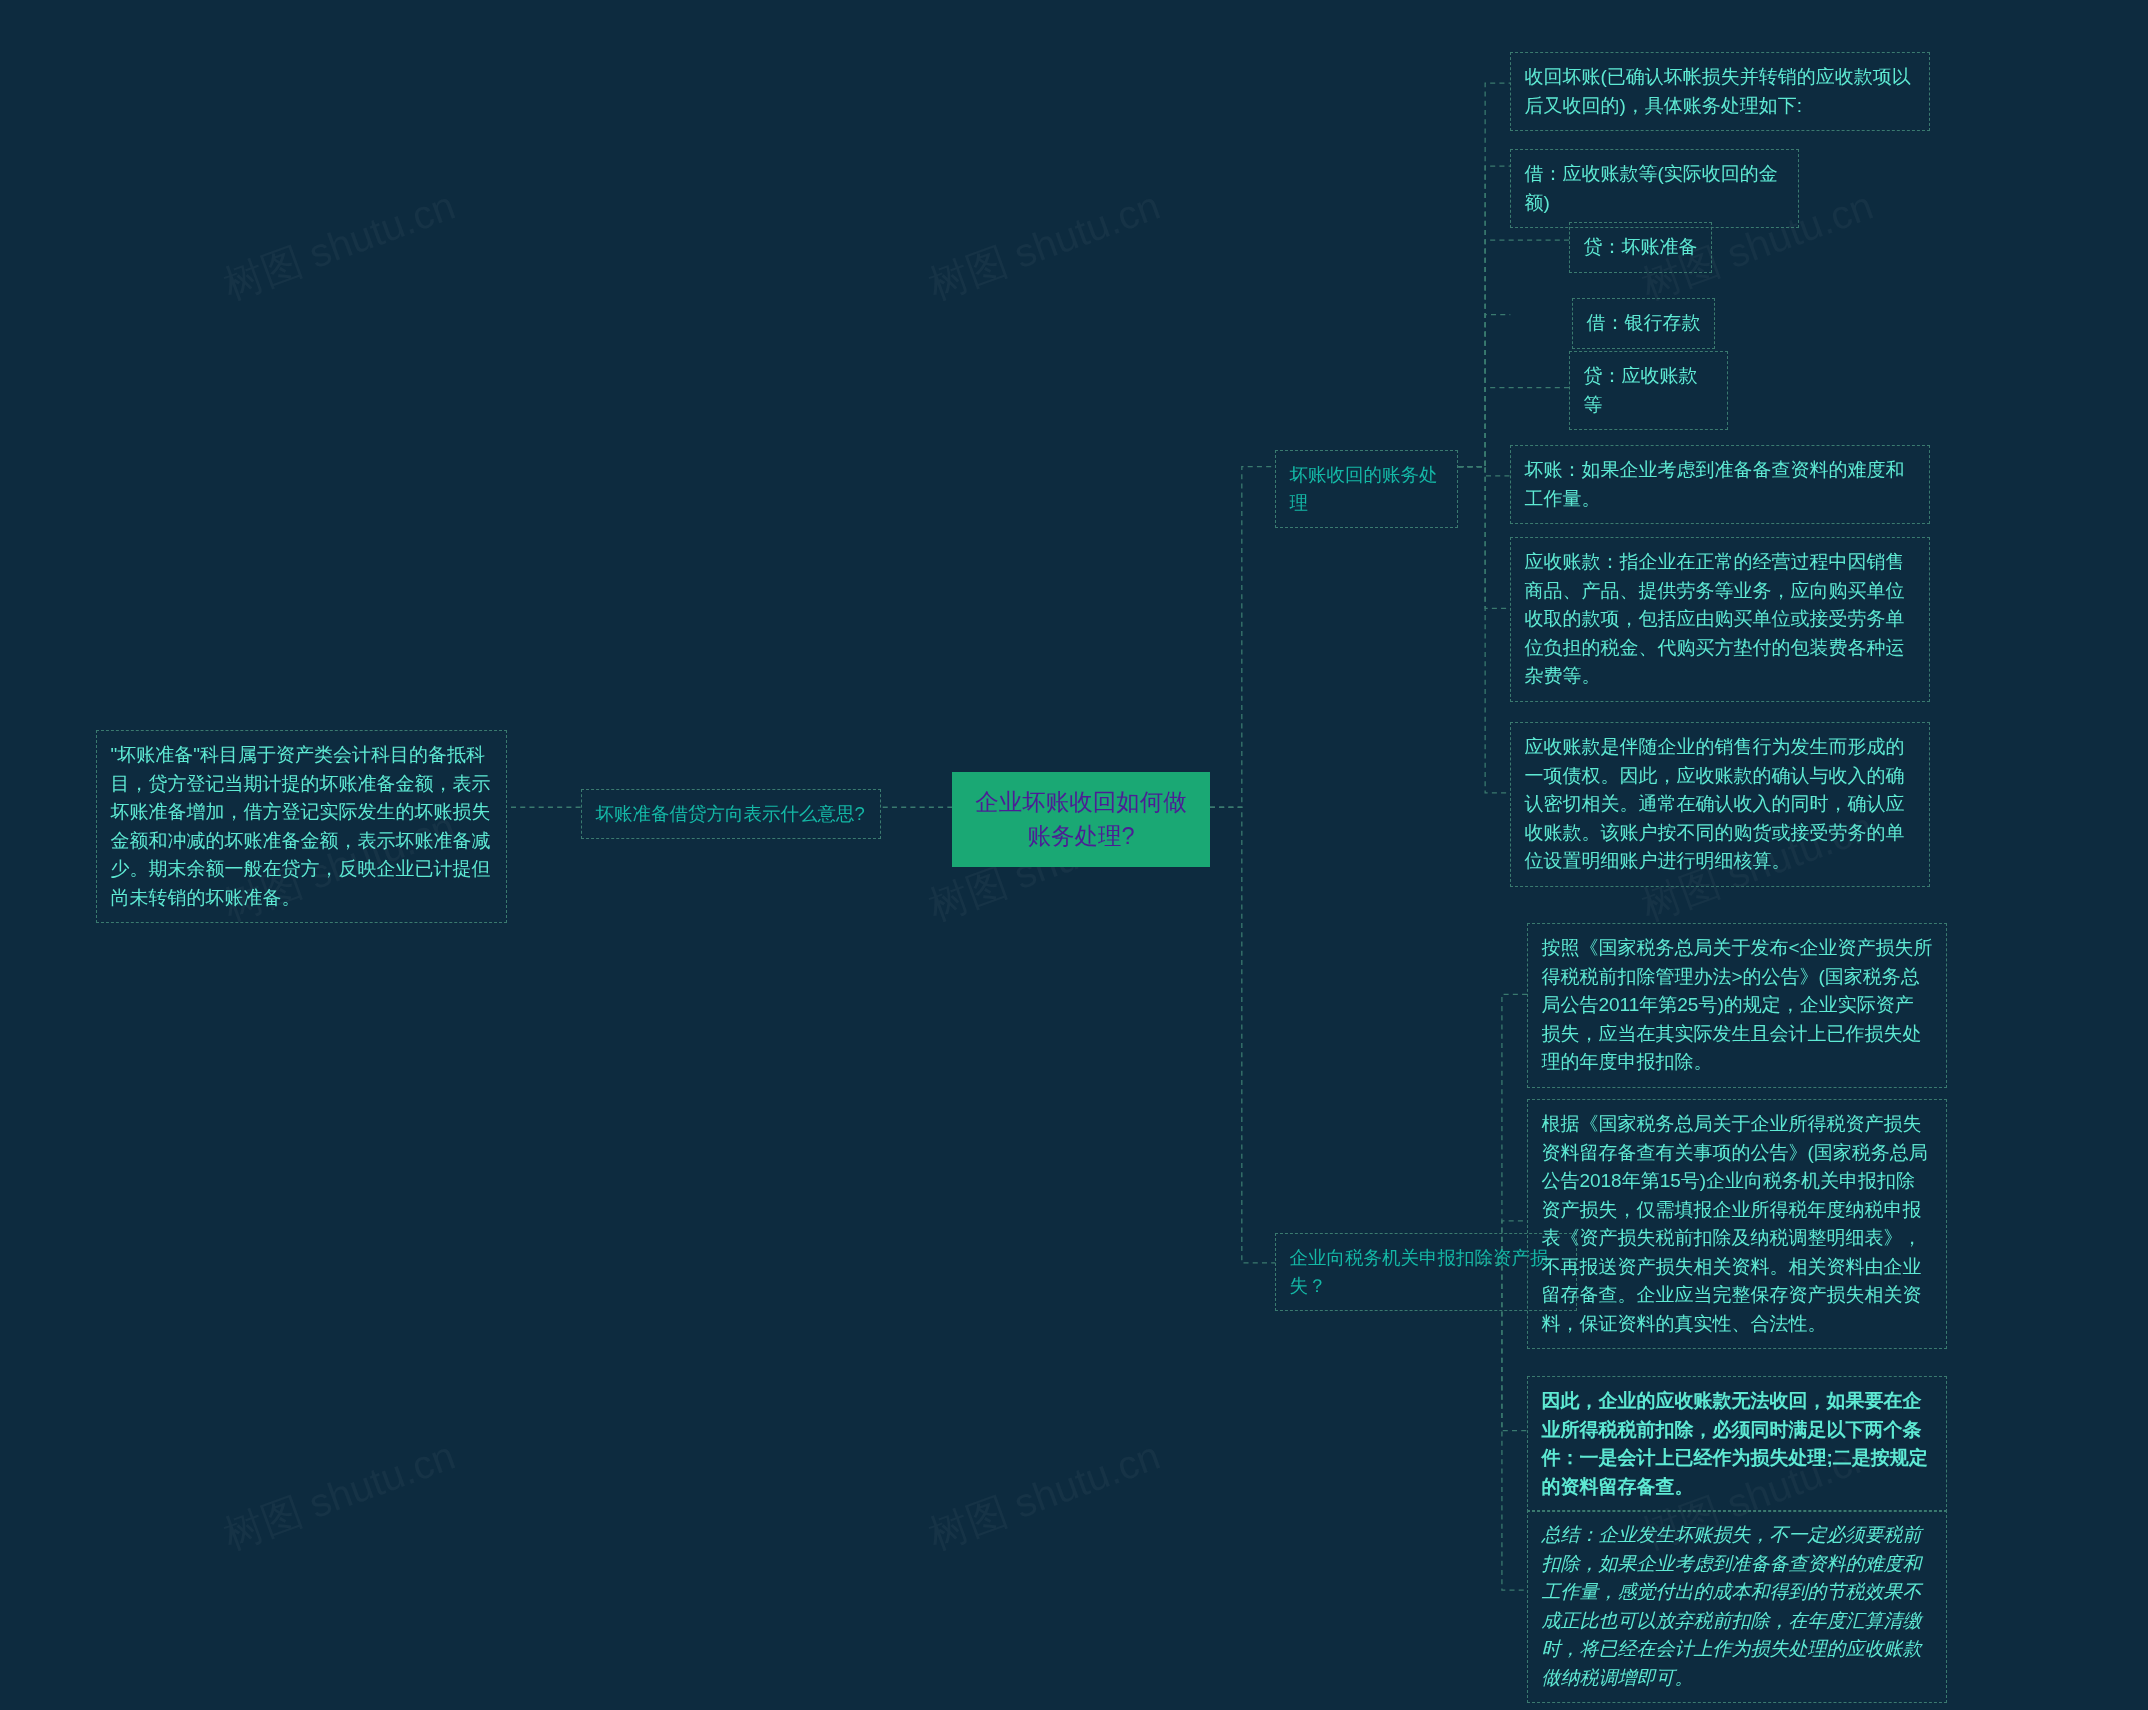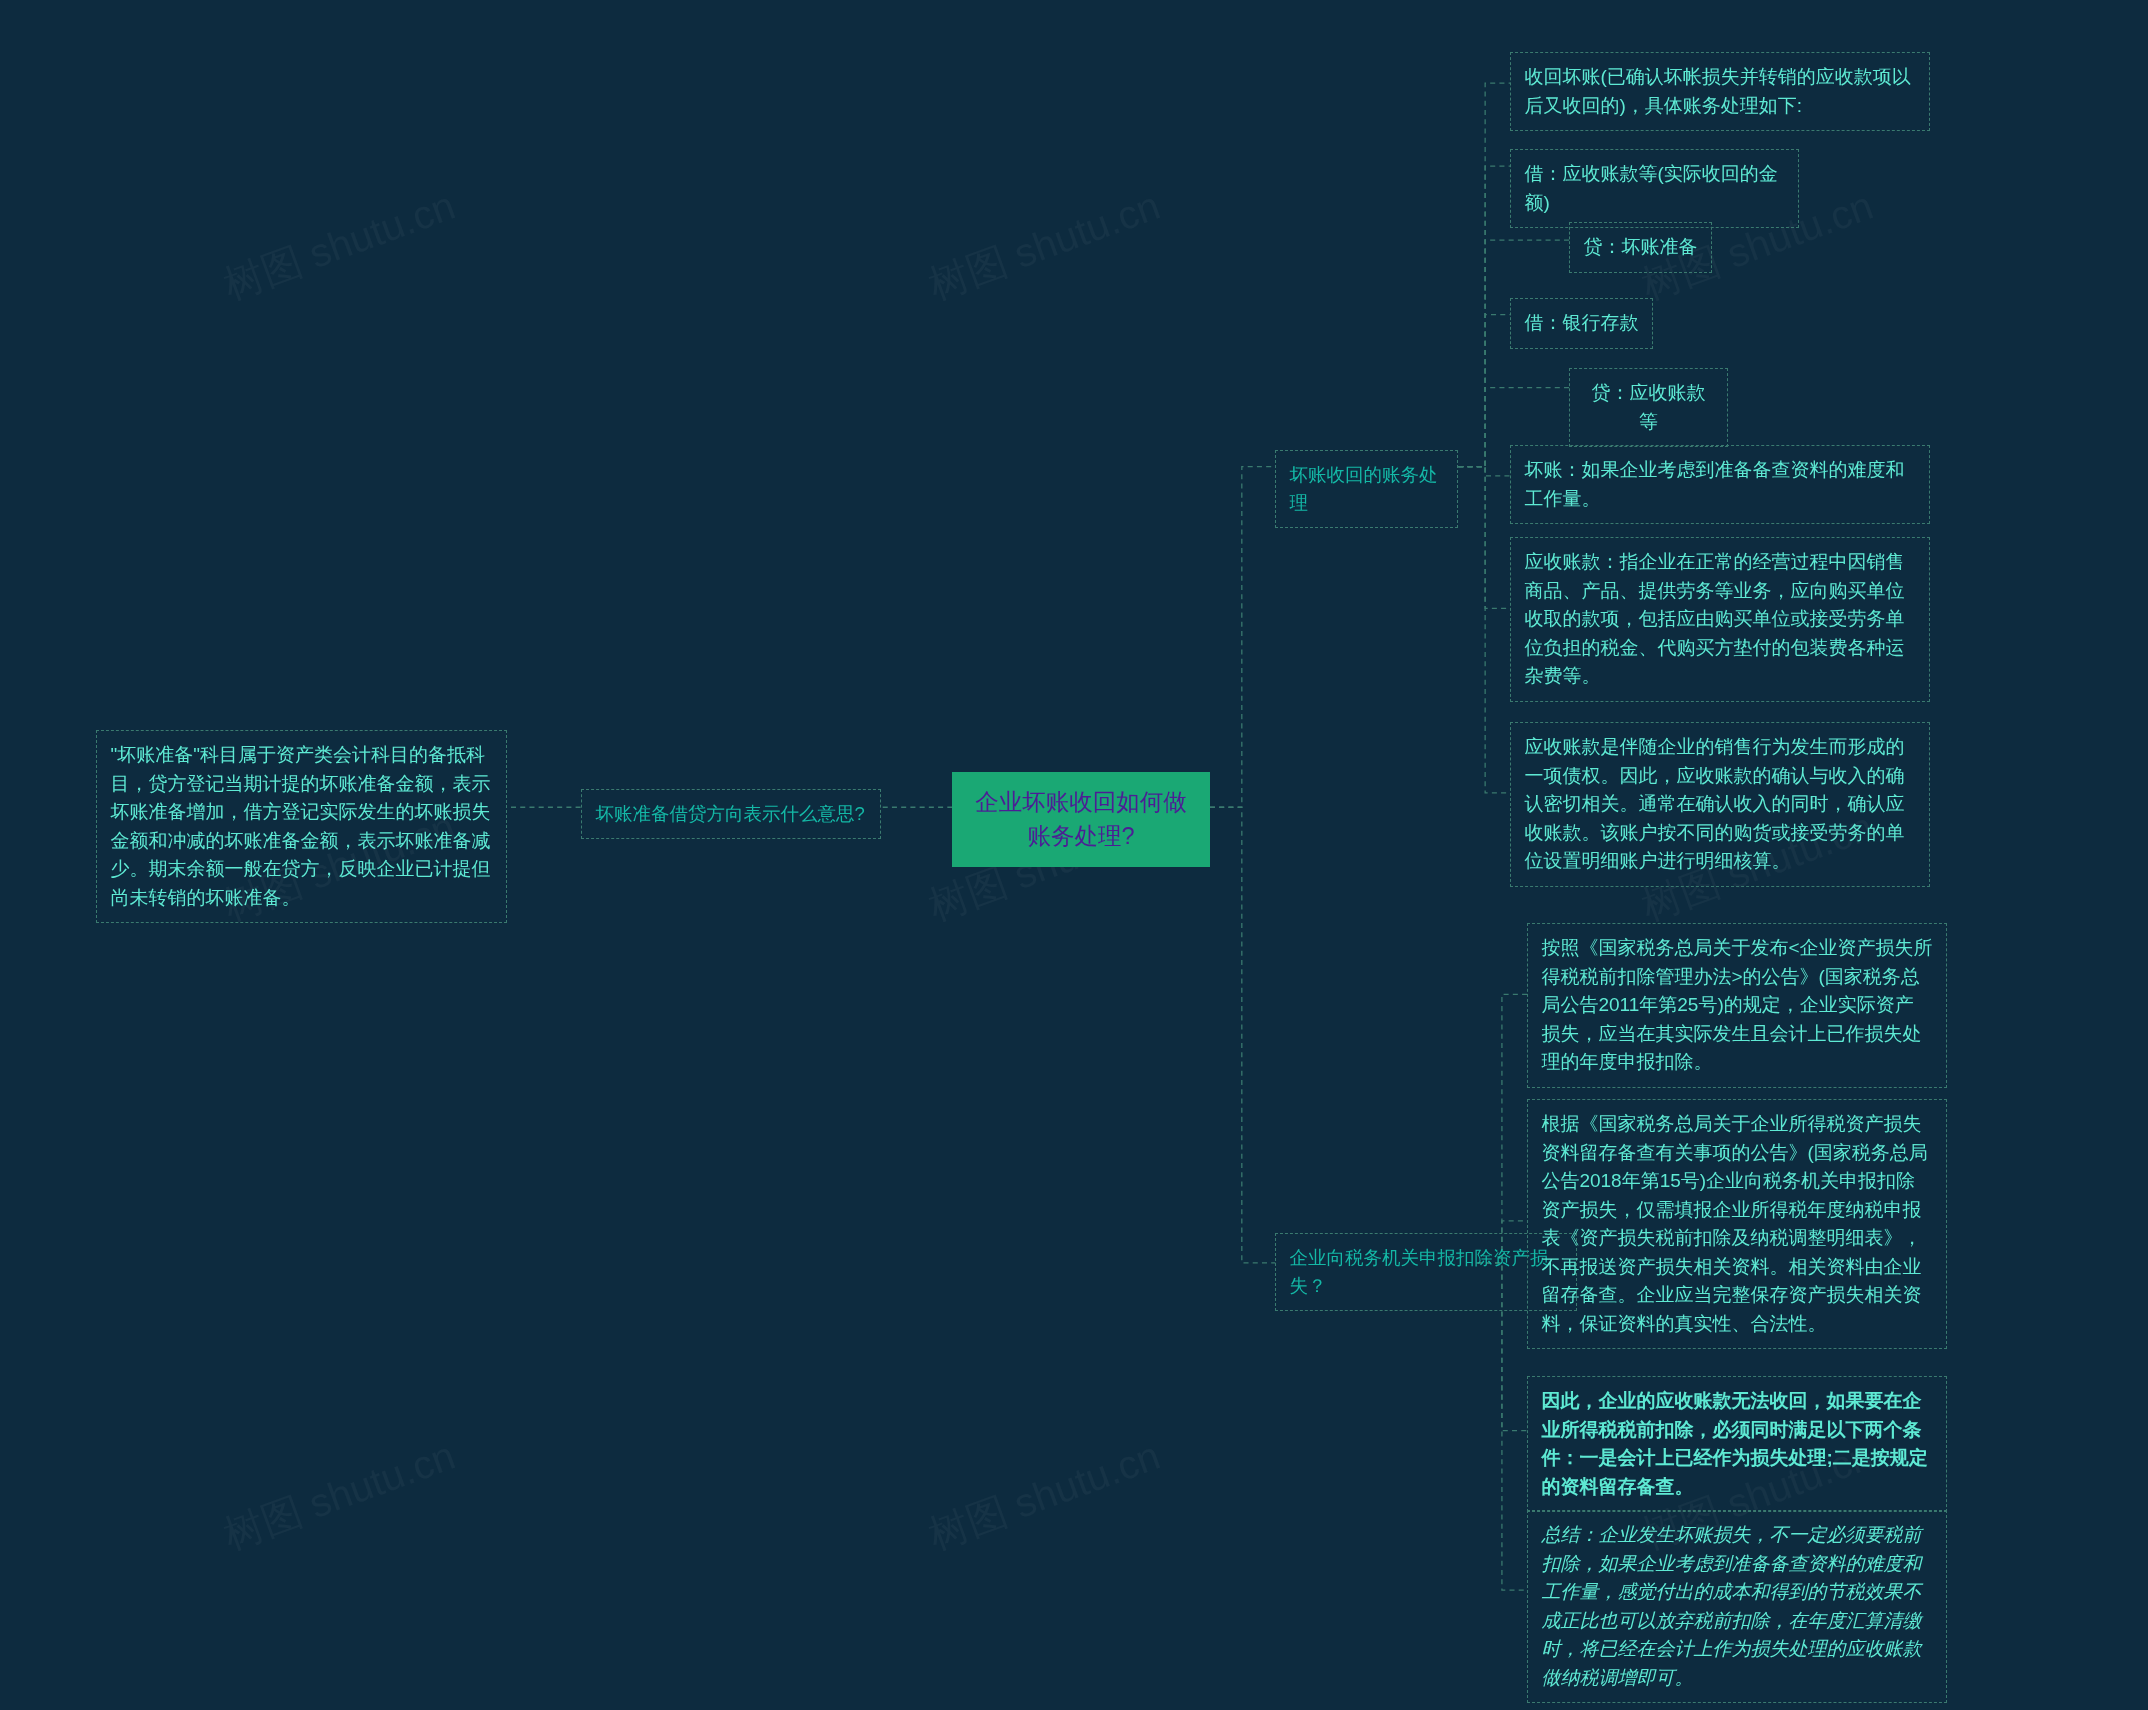--- a/index.html
+++ b/index.html
@@ -97,22 +97,22 @@
 <div class="node root" style="left:952px; top:772px; width:258px;">企业坏账收回如何做账务处理?</div>
 
 <div class="node branch" style="left:581px; top:789px; width:300px;">坏账准备借贷方向表示什么意思?</div>
 <div class="node" style="left:96px; top:730px; width:411px;">"坏账准备"科目属于资产类会计科目的备抵科目，贷方登记当期计提的坏账准备金额，表示坏账准备增加，借方登记实际发生的坏账损失金额和冲减的坏账准备金额，表示坏账准备减少。期末余额一般在贷方，反映企业已计提但尚未转销的坏账准备。</div>
 
 <div class="node branch" style="left:1275px; top:450px; width:183px;">坏账收回的账务处理</div>
 
 <div class="node" style="left:1510px; top:52px; width:420px;">收回坏账(已确认坏帐损失并转销的应收款项以后又收回的)，具体账务处理如下:</div>
 <div class="node" style="left:1510px; top:149px; width:289px;">借：应收账款等(实际收回的金额)</div>
 <div class="node" style="left:1569px; top:222px; width:143px;">贷：坏账准备</div>
-<div class="node" style="left:1510px; top:298px; width:143px;text-align:center;">借：银行存款</div>
-<div class="node" style="left:1569px; top:368px; width:159px;text-align:center;">贷：应收账款等</div>
+<div class="node" style="left:1572px; top:298px; width:143px;text-align:center;">借：银行存款</div>
+<div class="node" style="left:1569px; top:351px; width:159px;">贷：应收账款等</div>
 <div class="node" style="left:1510px; top:445px; width:420px;">坏账：如果企业考虑到准备备查资料的难度和工作量。</div>
 <div class="node" style="left:1510px; top:537px; width:420px;">应收账款：指企业在正常的经营过程中因销售商品、产品、提供劳务等业务，应向购买单位收取的款项，包括应由购买单位或接受劳务单位负担的税金、代购买方垫付的包装费各种运杂费等。</div>
 <div class="node" style="left:1510px; top:722px; width:420px;">应收账款是伴随企业的销售行为发生而形成的一项债权。因此，应收账款的确认与收入的确认密切相关。通常在确认收入的同时，确认应收账款。该账户按不同的购货或接受劳务的单位设置明细账户进行明细核算。</div>
 
 <div class="node branch" style="left:1275px; top:1233px; width:302px;">企业向税务机关申报扣除资产损失？</div>
 
 <div class="node" style="left:1527px; top:923px; width:420px;">按照《国家税务总局关于发布&lt;企业资产损失所得税税前扣除管理办法&gt;的公告》(国家税务总局公告2011年第25号)的规定，企业实际资产损失，应当在其实际发生且会计上已作损失处理的年度申报扣除。</div>
 <div class="node" style="left:1527px; top:1099px; width:420px;">根据《国家税务总局关于企业所得税资产损失资料留存备查有关事项的公告》(国家税务总局公告2018年第15号)企业向税务机关申报扣除资产损失，仅需填报企业所得税年度纳税申报表《资产损失税前扣除及纳税调整明细表》，不再报送资产损失相关资料。相关资料由企业留存备查。企业应当完整保存资产损失相关资料，保证资料的真实性、合法性。</div>
 <div class="node" style="left:1527px; top:1376px; width:420px;font-weight:bold;">因此，企业的应收账款无法收回，如果要在企业所得税税前扣除，必须同时满足以下两个条件：一是会计上已经作为损失处理;二是按规定的资料留存备查。</div>
 <div class="node" style="left:1527px; top:1510px; width:420px;font-style:italic;">总结：企业发生坏账损失，不一定必须要税前扣除，如果企业考虑到准备备查资料的难度和工作量，感觉付出的成本和得到的节税效果不成正比也可以放弃税前扣除，在年度汇算清缴时，将已经在会计上作为损失处理的应收账款做纳税调增即可。</div>

